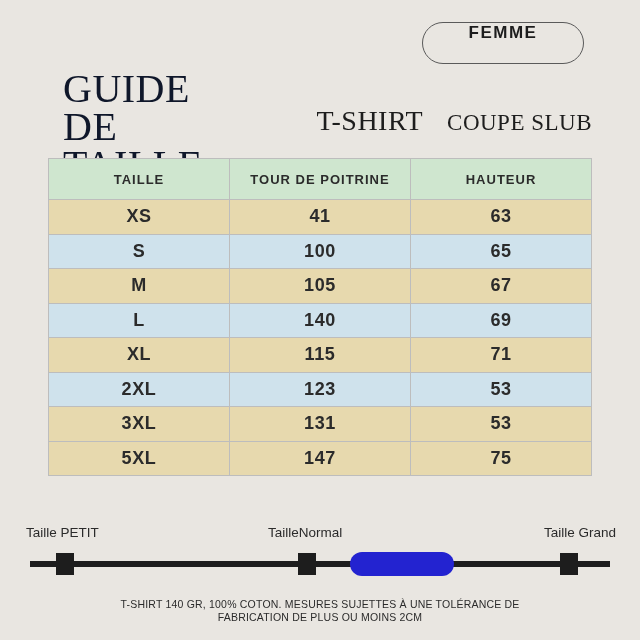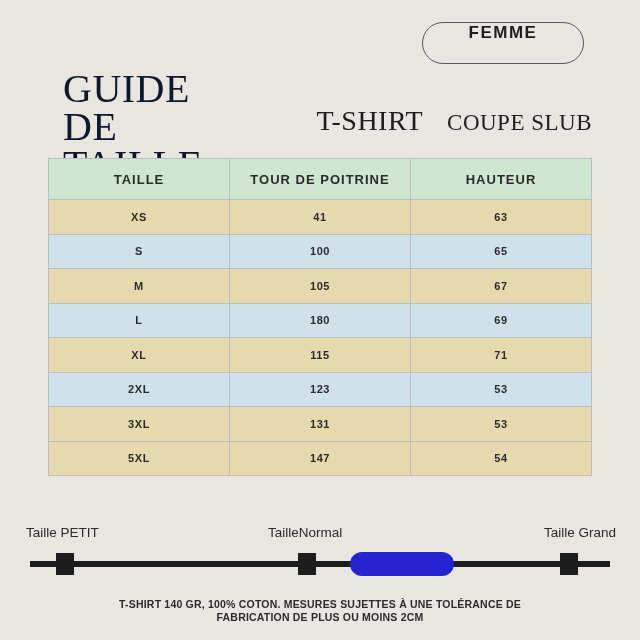--- a/index.html
+++ b/index.html
@@ -79,21 +79,21 @@
   }
   table.size-table {
     border-collapse: collapse;
     width: 100%;
     table-layout: fixed;
   }
   table.size-table th,
   table.size-table td {
     border: 1px solid #bdbdbd;
     text-align: center;
-    font-size: 11px;
+    font-size: 18px;
     font-weight: bold;
     letter-spacing: 0.6px;
     color: #2b2b2b;
     height: 33.5px;
     padding: 0;
   }
   table.size-table th {
     background: #cfe6cf;
     height: 40px;
     font-size: 13px;
@@ -154,21 +154,21 @@
   }
 
   
   .footnote {
     position: absolute;
     left: 0;
     top: 598px;
     width: 640px;
     text-align: center;
     font-size: 10.5px;
-    font-weight: bold;
+    font-weight: normal;
     line-height: 1.25;
     letter-spacing: 0.2px;
     color: #2b2b2b;
   }
 </style>
 </head>
 <body>
 
 <div class="header">
   <div class="title-block">
@@ -207,42 +207,42 @@
         <td>100</td>
         <td>65</td>
       </tr>
       <tr class="row-beige">
         <td>M</td>
         <td>105</td>
         <td>67</td>
       </tr>
       <tr class="row-blue">
         <td>L</td>
-        <td>180</td>
+        <td>140</td>
         <td>69</td>
       </tr>
       <tr class="row-beige">
         <td>XL</td>
         <td>115</td>
         <td>71</td>
       </tr>
       <tr class="row-blue">
         <td>2XL</td>
         <td>123</td>
         <td>53</td>
       </tr>
       <tr class="row-beige">
         <td>3XL</td>
         <td>131</td>
         <td>53</td>
       </tr>
       <tr class="row-beige">
         <td>5XL</td>
         <td>147</td>
-        <td>54</td>
+        <td>75</td>
       </tr>
     </tbody>
   </table>
 </div>
 
 <div class="scale">
   <div class="scale-labels">
     <span class="lbl-left">Taille PETIT</span>
     <span class="lbl-mid">TailleNormal</span>
     <span class="lbl-right">Taille Grand</span>

